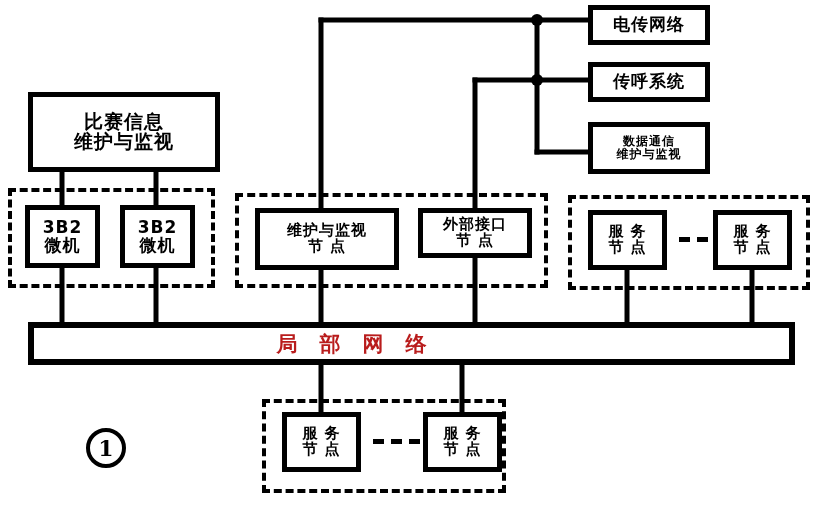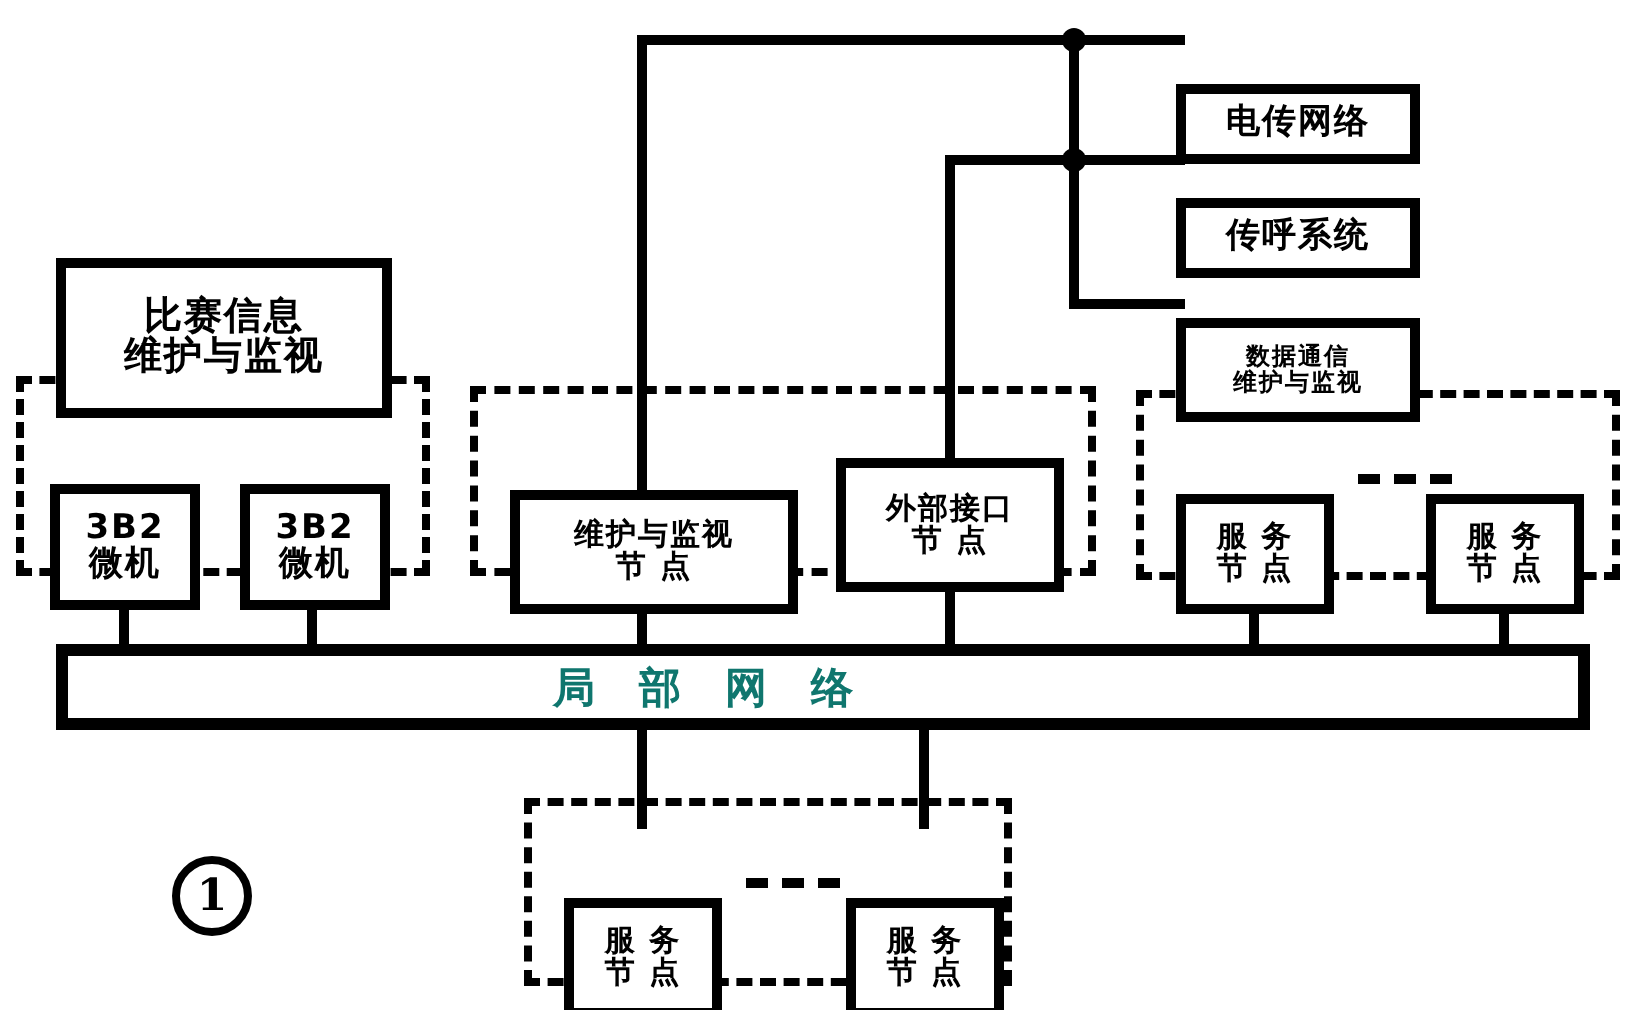--- a/index.html
+++ b/index.html
@@ -35,21 +35,20 @@
     display: flex;
     flex-direction: column;
     align-items: center;
     justify-content: center;
     text-align: center;
     color: #000000;
     font-weight: bold;
     line-height: 1.05;
     letter-spacing: 1px;
     z-index: 3;
-    margin-top: 37px;
   }
   .box .ln { display: block; white-space: nowrap; }
 
   
   .group {
     position: absolute;
     box-sizing: border-box;
     border: 4px dashed #000000;
     background: transparent;
     z-index: 1;
@@ -57,21 +56,21 @@
 
   
   .busbar {
     position: absolute;
     box-sizing: border-box;
     background: #ffffff;
     border: 6px solid #000000;
     display: flex;
     align-items: center;
     justify-content: center;
-    color: #0f766e;
+    color: #b91c1c;
     font-weight: bold;
     z-index: 3;
   }
   .busbar .ln {
     letter-spacing: 22px;
     padding-left: 22px;
     font-size: 21px;
     transform: translateX(-60px);
   }
 
@@ -161,41 +160,41 @@
 
   <div class="box t-lg" style="left:588px; top:62px; width:122px; height:40px;">
     <span class="ln">传呼系统</span>
   </div>
 
   <div class="box t-sm" style="left:588px; top:122px; width:122px; height:52px;">
     <span class="ln">数据通信</span>
     <span class="ln">维护与监视</span>
   </div>
 
-  <div class="box t-xl" style="left:28px; top:92px; width:168px; height:80px;text-align:right;">
+  <div class="box t-xl" style="left:28px; top:92px; width:192px; height:80px;text-align:right;">
     <span class="ln">比赛信息</span>
     <span class="ln">维护与监视</span>
   </div>
 
   <div class="box t-lg" style="left:25px; top:205px; width:75px; height:63px;">
     <span class="ln">3B2</span>
     <span class="ln">微机</span>
   </div>
 
   <div class="box t-lg" style="left:120px; top:205px; width:75px; height:63px;">
     <span class="ln">3B2</span>
     <span class="ln">微机</span>
   </div>
 
   <div class="box t-md" style="left:255px; top:208px; width:144px; height:62px;">
     <span class="ln">维护与监视</span>
     <span class="ln">节  点</span>
   </div>
 
-  <div class="box t-md" style="left:418px; top:192px; width:114px; height:67px;">
+  <div class="box t-md" style="left:418px; top:208px; width:114px; height:50px;">
     <span class="ln">外部接口</span>
     <span class="ln">节  点</span>
   </div>
 
   <div class="box t-md" style="left:588px; top:210px; width:79px; height:60px;">
     <span class="ln">服  务</span>
     <span class="ln">节  点</span>
   </div>
 
   <div class="ellipsis" style="left:679px; top:237px;">

